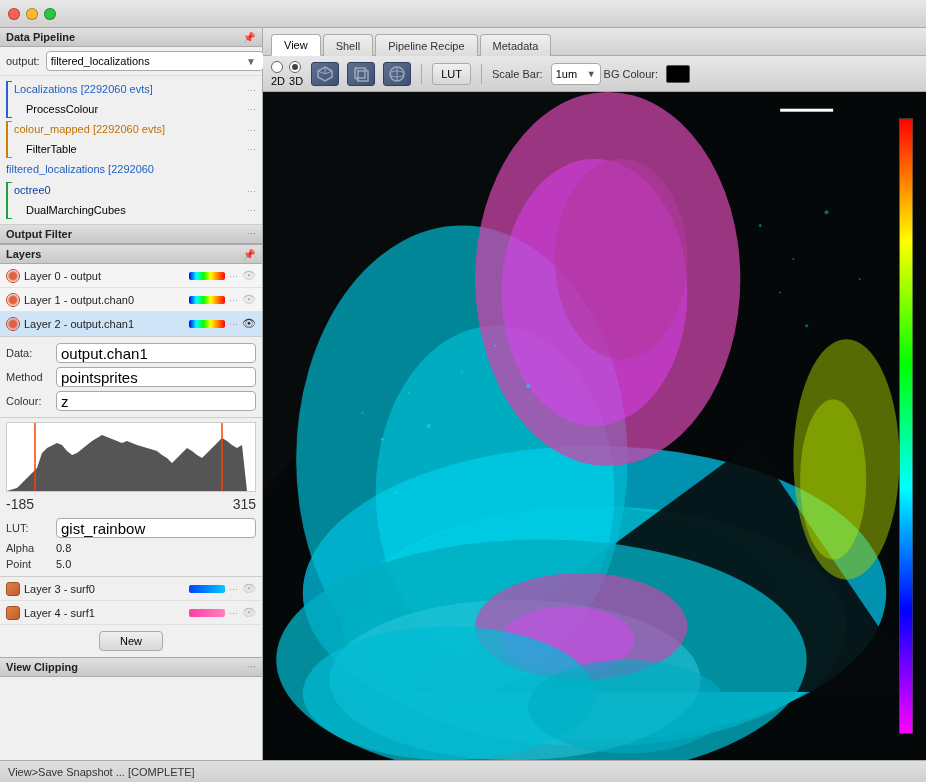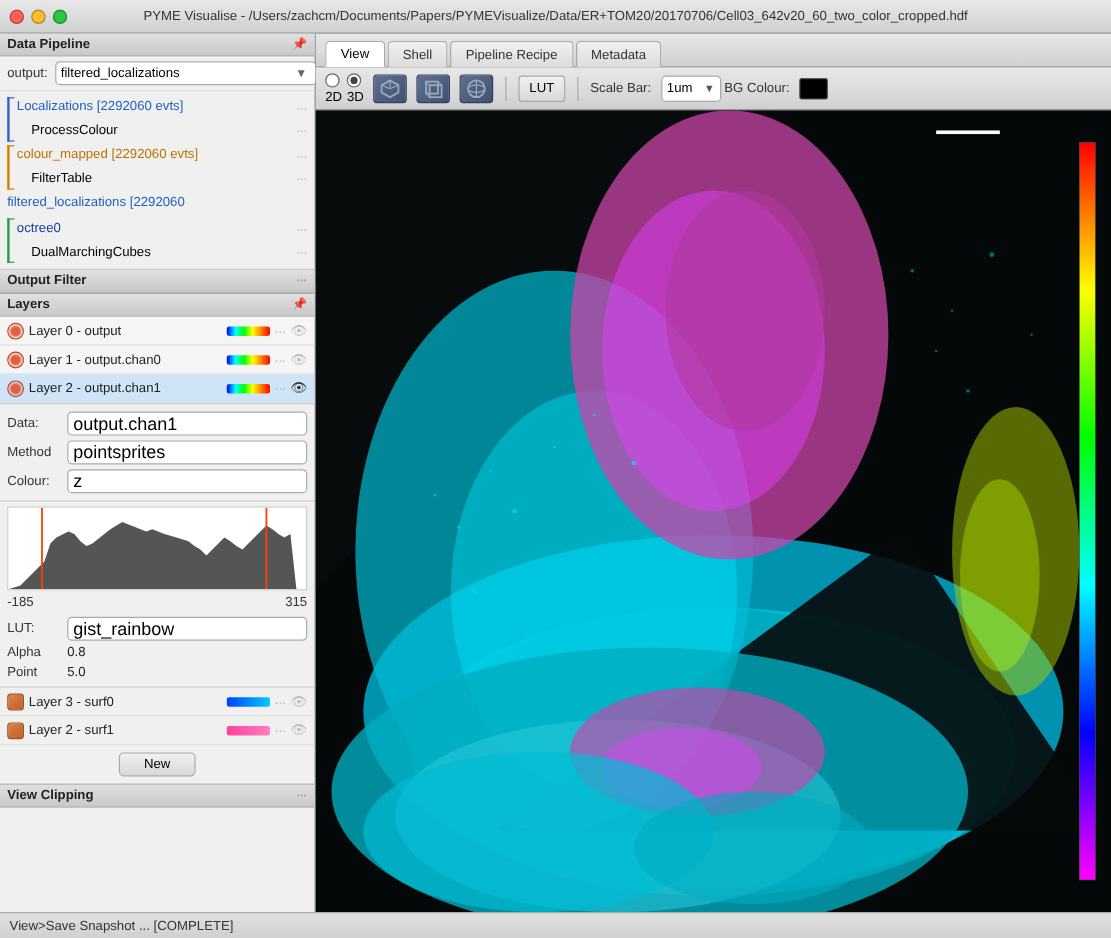--- a/index.html
+++ b/index.html
@@ -217,21 +217,21 @@
       background: white;
       border: 1px solid #ccc;
       height: 70px;
       position: relative;
       overflow: hidden;
     }
     .histogram-labels {
       display: flex;
       justify-content: space-between;
       padding: 0 6px;
-      font-size: 11px;
+      font-size: 14px;
       color: #333;
     }
 
     
     .lut-fields {
       padding: 4px 6px;
     }
 
     
     .layer-items-bottom {
@@ -422,21 +422,20 @@
   </style>
 </head>
 <body>
 
 <div class="title-bar">
   <div class="title-bar-buttons">
     <div class="tb-btn tb-close"></div>
     <div class="tb-btn tb-min"></div>
     <div class="tb-btn tb-max"></div>
   </div>
-  <span class="title-bar-title">PYME Visualise - /Users/zachcm/Documents/Papers/PYMEVisualize/Data/ER+TOM20/20170706/Cell03_642v20_60_two_color_cropped.hdf</span>
 </div>
 
 <div class="main-layout">
 
   <div class="left-panel">
 
     <div class="section-header">
       <span>Data Pipeline</span>
       <span class="section-pin">📌</span>
     </div>
@@ -612,21 +611,21 @@
         <div class="layer-item">
           <div style="width:14px;height:14px;background:linear-gradient(135deg,#e08040,#c06030);border-radius:3px;border:1px solid #a05020;flex-shrink:0;"></div>
           <span class="layer-name">Layer 3 - surf0</span>
           <div style="width:36px;height:8px;border-radius:2px;flex-shrink:0;background:linear-gradient(to right,#0040ff,#00ccff);"></div>
           <span class="layer-dots">···</span>
           <span style="font-size:11px;color:#bbb;">👁</span>
         </div>
 
         <div class="layer-item">
           <div style="width:14px;height:14px;background:linear-gradient(135deg,#e08040,#c06030);border-radius:3px;border:1px solid #a05020;flex-shrink:0;"></div>
-          <span class="layer-name">Layer 2 - surf1</span>
+          <span class="layer-name">Layer 4 - surf1</span>
           <div style="width:36px;height:8px;border-radius:2px;flex-shrink:0;background:linear-gradient(to right,#ff40a0,#ff80c0);"></div>
           <span class="layer-dots">···</span>
           <span style="font-size:11px;color:#bbb;">👁</span>
         </div>
       </div>
 
       <div class="new-btn-row">
         <button class="new-btn">New</button>
       </div>
 

